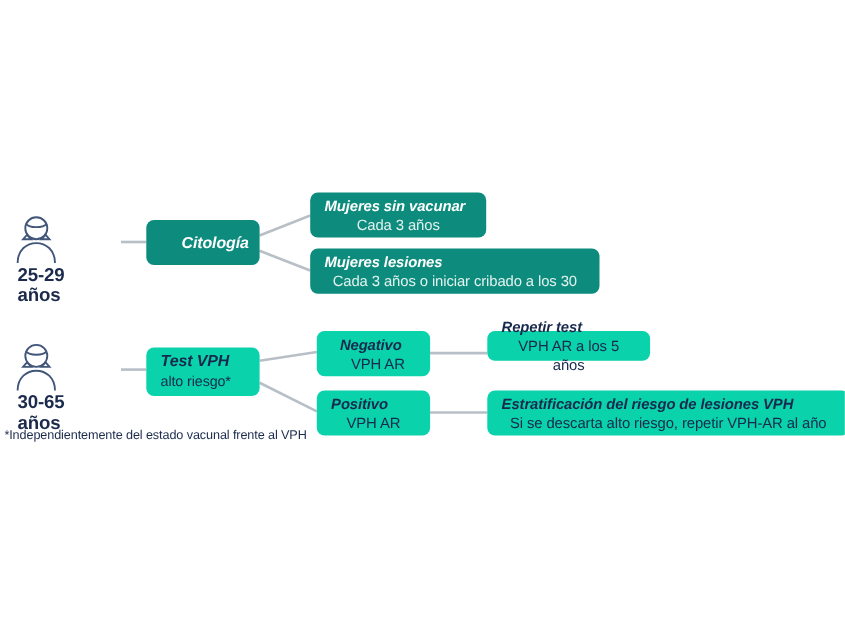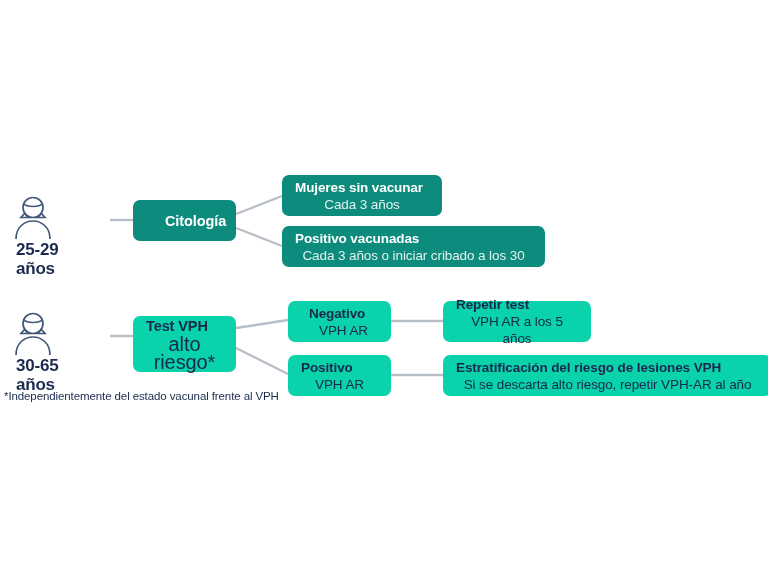--- a/index.html
+++ b/index.html
@@ -58,20 +58,21 @@
     display: flex;
     flex-direction: column;
     justify-content: center;
     padding: 4px 13px;
   }
   .node .title {
     font-weight: bold;
     font-size: 13.5px;
     line-height: 17px;
     letter-spacing: -0.1px;
+    font-style: italic;
   }
   .node .subtitle {
     font-size: 13.5px;
     line-height: 17px;
     letter-spacing: -0.1px;
     text-align: center;
   }
 
   
   .node.teal-dark {
@@ -98,21 +99,21 @@
 
   
   .node.stage {
     align-items: flex-start;
   }
   .node.stage .title {
     font-size: 14.5px;
     line-height: 18px;
   }
   .node.stage .subtitle {
-    font-size: 20px;
+    font-size: 13px;
     line-height: 18px;
   }
 
   
   .footnote {
     position: absolute;
     color: #1c2b4d;
     font-size: 11.5px;
     line-height: 14px;
     letter-spacing: -0.1px;
@@ -158,54 +159,54 @@
   <div class="node teal-dark stage" style="left:133px; top:200px; width:103px; height:41px;padding-left:32px;">
     <div class="title">Citología</div>
   </div>
 
   <div class="node teal-dark" style="left:282px; top:175px; width:160px; height:41px;">
     <div class="title">Mujeres sin vacunar</div>
     <div class="subtitle">Cada 3 años</div>
   </div>
 
   <div class="node teal-dark" style="left:282px; top:226px; width:263px; height:41px;">
-    <div class="title">Positivo vacunadas</div>
+    <div class="title">Mujeres lesiones</div>
     <div class="subtitle">Cada 3 años o iniciar cribado a los 30</div>
   </div>
 
   <div class="age-group" style="left:8px; top:310px;">
     <svg class="person-icon" viewBox="0 0 40 46">
       <g fill="none" stroke="#42567a" stroke-width="1.7">
         <circle cx="20" cy="13.5" r="10"></circle>
         <path d="M10.5 9.5 C14 13.5, 26 13.5, 29.5 9.5"></path>
         <path d="M11.5 19.5 L8 23.5 L15.5 23.5 Z"></path>
         <path d="M28.5 19.5 L32 23.5 L24.5 23.5 Z"></path>
         <path d="M3 45 C3 33, 11.5 27, 20 27 C28.5 27, 37 33, 37 45"></path>
       </g>
     </svg>
     <div class="age-label">30-65
 años</div>
   </div>
 
-  <div class="node teal-bright stage" style="left:133px; top:316px; width:103px; height:56px;">
+  <div class="node teal-bright stage" style="left:133px; top:316px; width:103px; height:44px;">
     <div class="title">Test VPH</div>
     <div class="subtitle">alto riesgo*</div>
   </div>
 
   <div class="node teal-bright" style="left:288px; top:301px; width:103px; height:41px;padding-left:21px;">
     <div class="title">Negativo</div>
     <div class="subtitle">VPH AR</div>
   </div>
 
   <div class="node teal-bright" style="left:288px; top:355px; width:103px; height:41px;">
     <div class="title">Positivo</div>
     <div class="subtitle">VPH AR</div>
   </div>
 
-  <div class="node teal-bright" style="left:443px; top:301px; width:148px; height:41px;">
+  <div class="node teal-bright" style="left:443px; top:301px; width:148px; height:27px;">
     <div class="title">Repetir test</div>
     <div class="subtitle">VPH AR a los 5 años</div>
   </div>
 
   <div class="node teal-bright" style="left:443px; top:355px; width:329px; height:41px;">
     <div class="title">Estratificación del riesgo de lesiones VPH</div>
     <div class="subtitle">Si se descarta alto riesgo, repetir VPH-AR al año</div>
   </div>
 
   <div class="footnote" style="left:4px; top:389px;">*Independientemente del estado vacunal frente al VPH</div>

